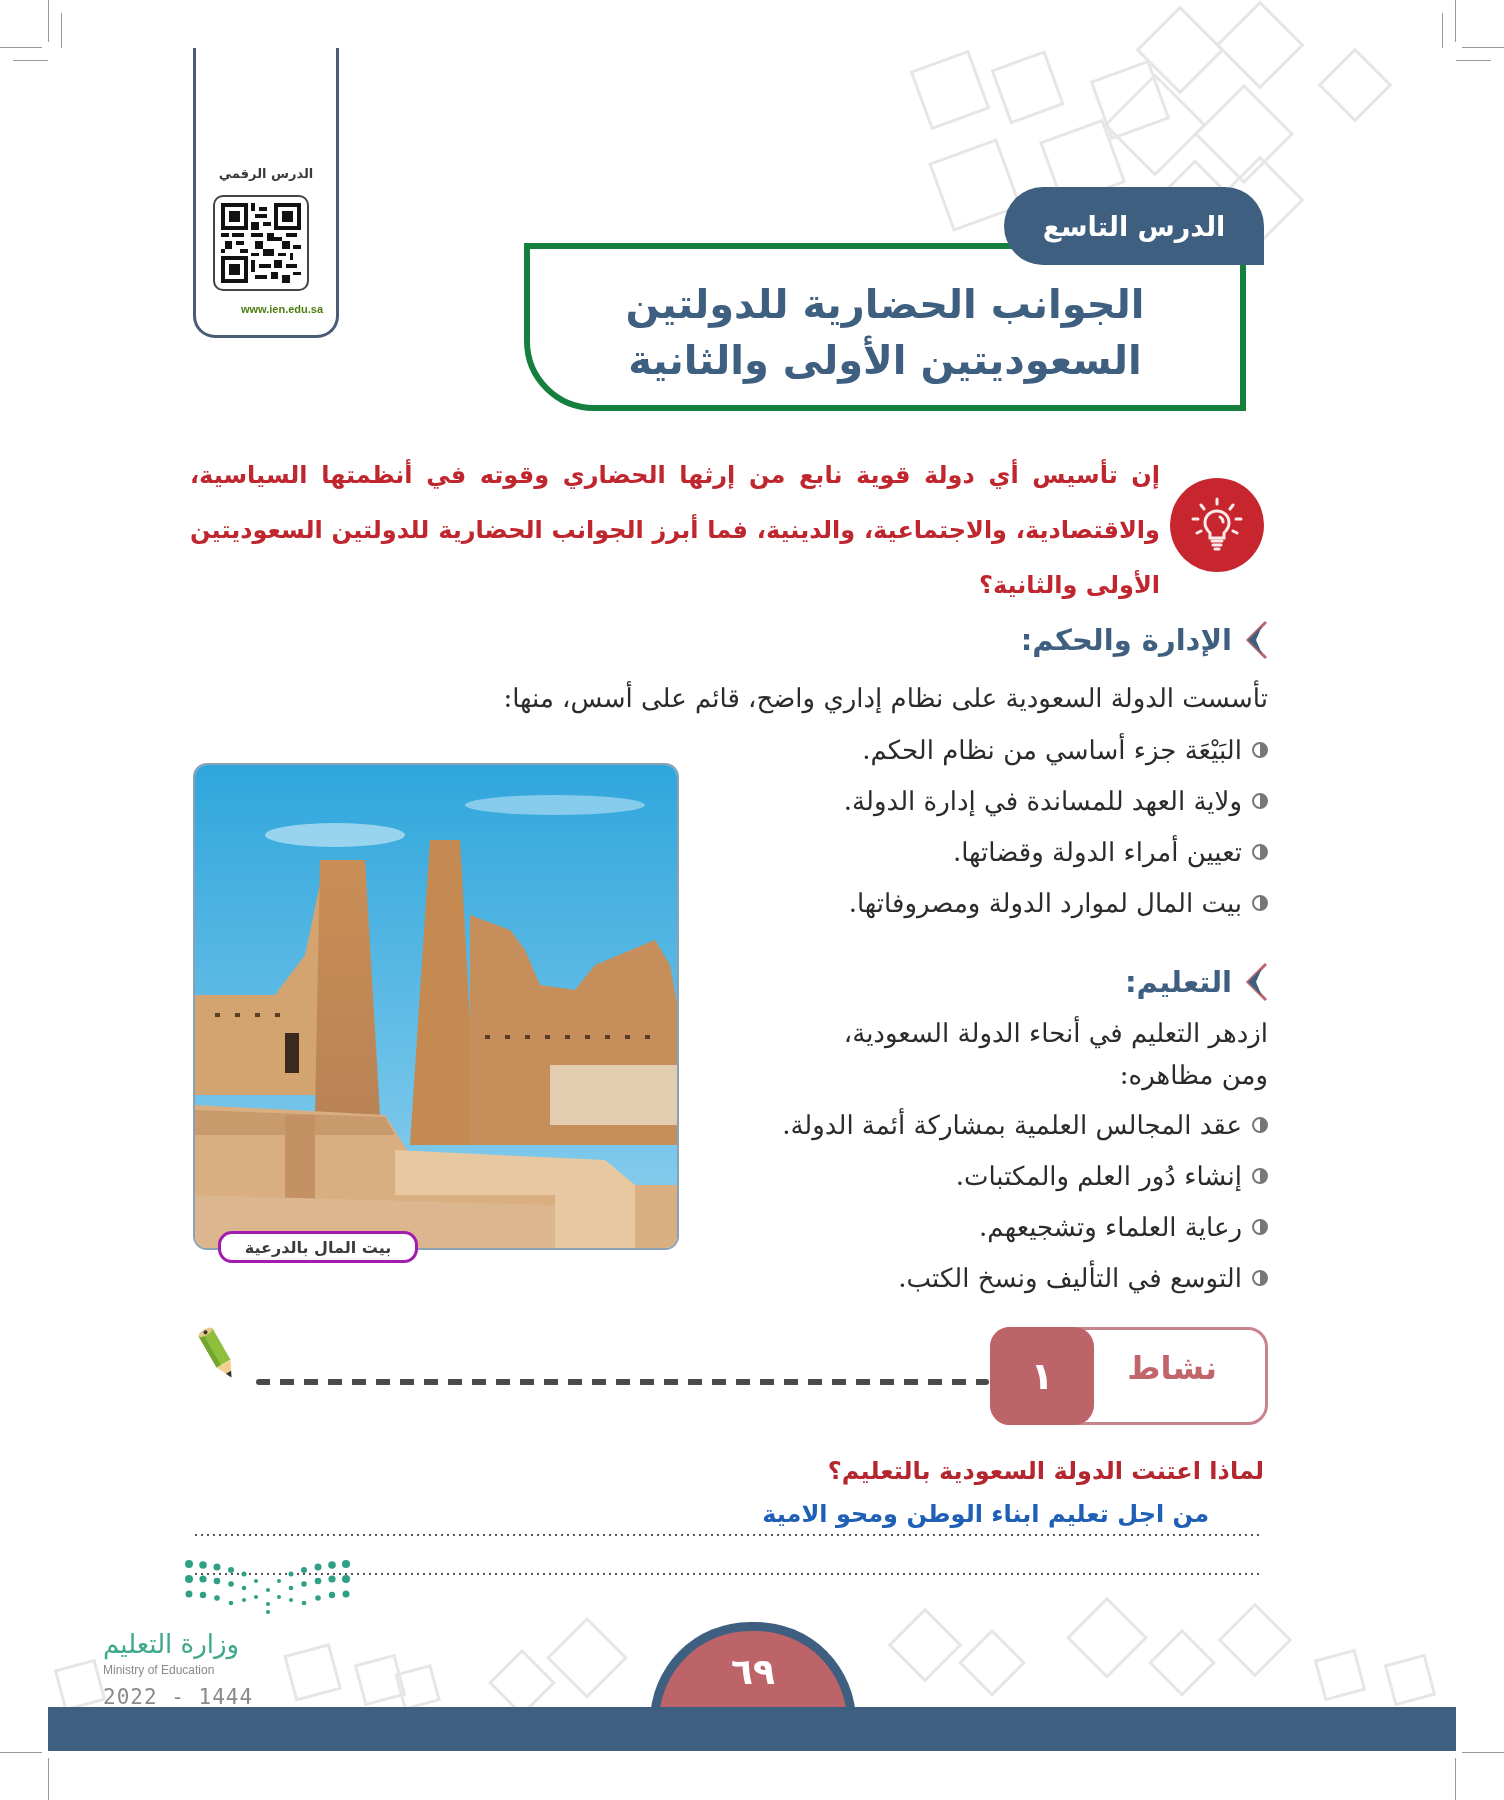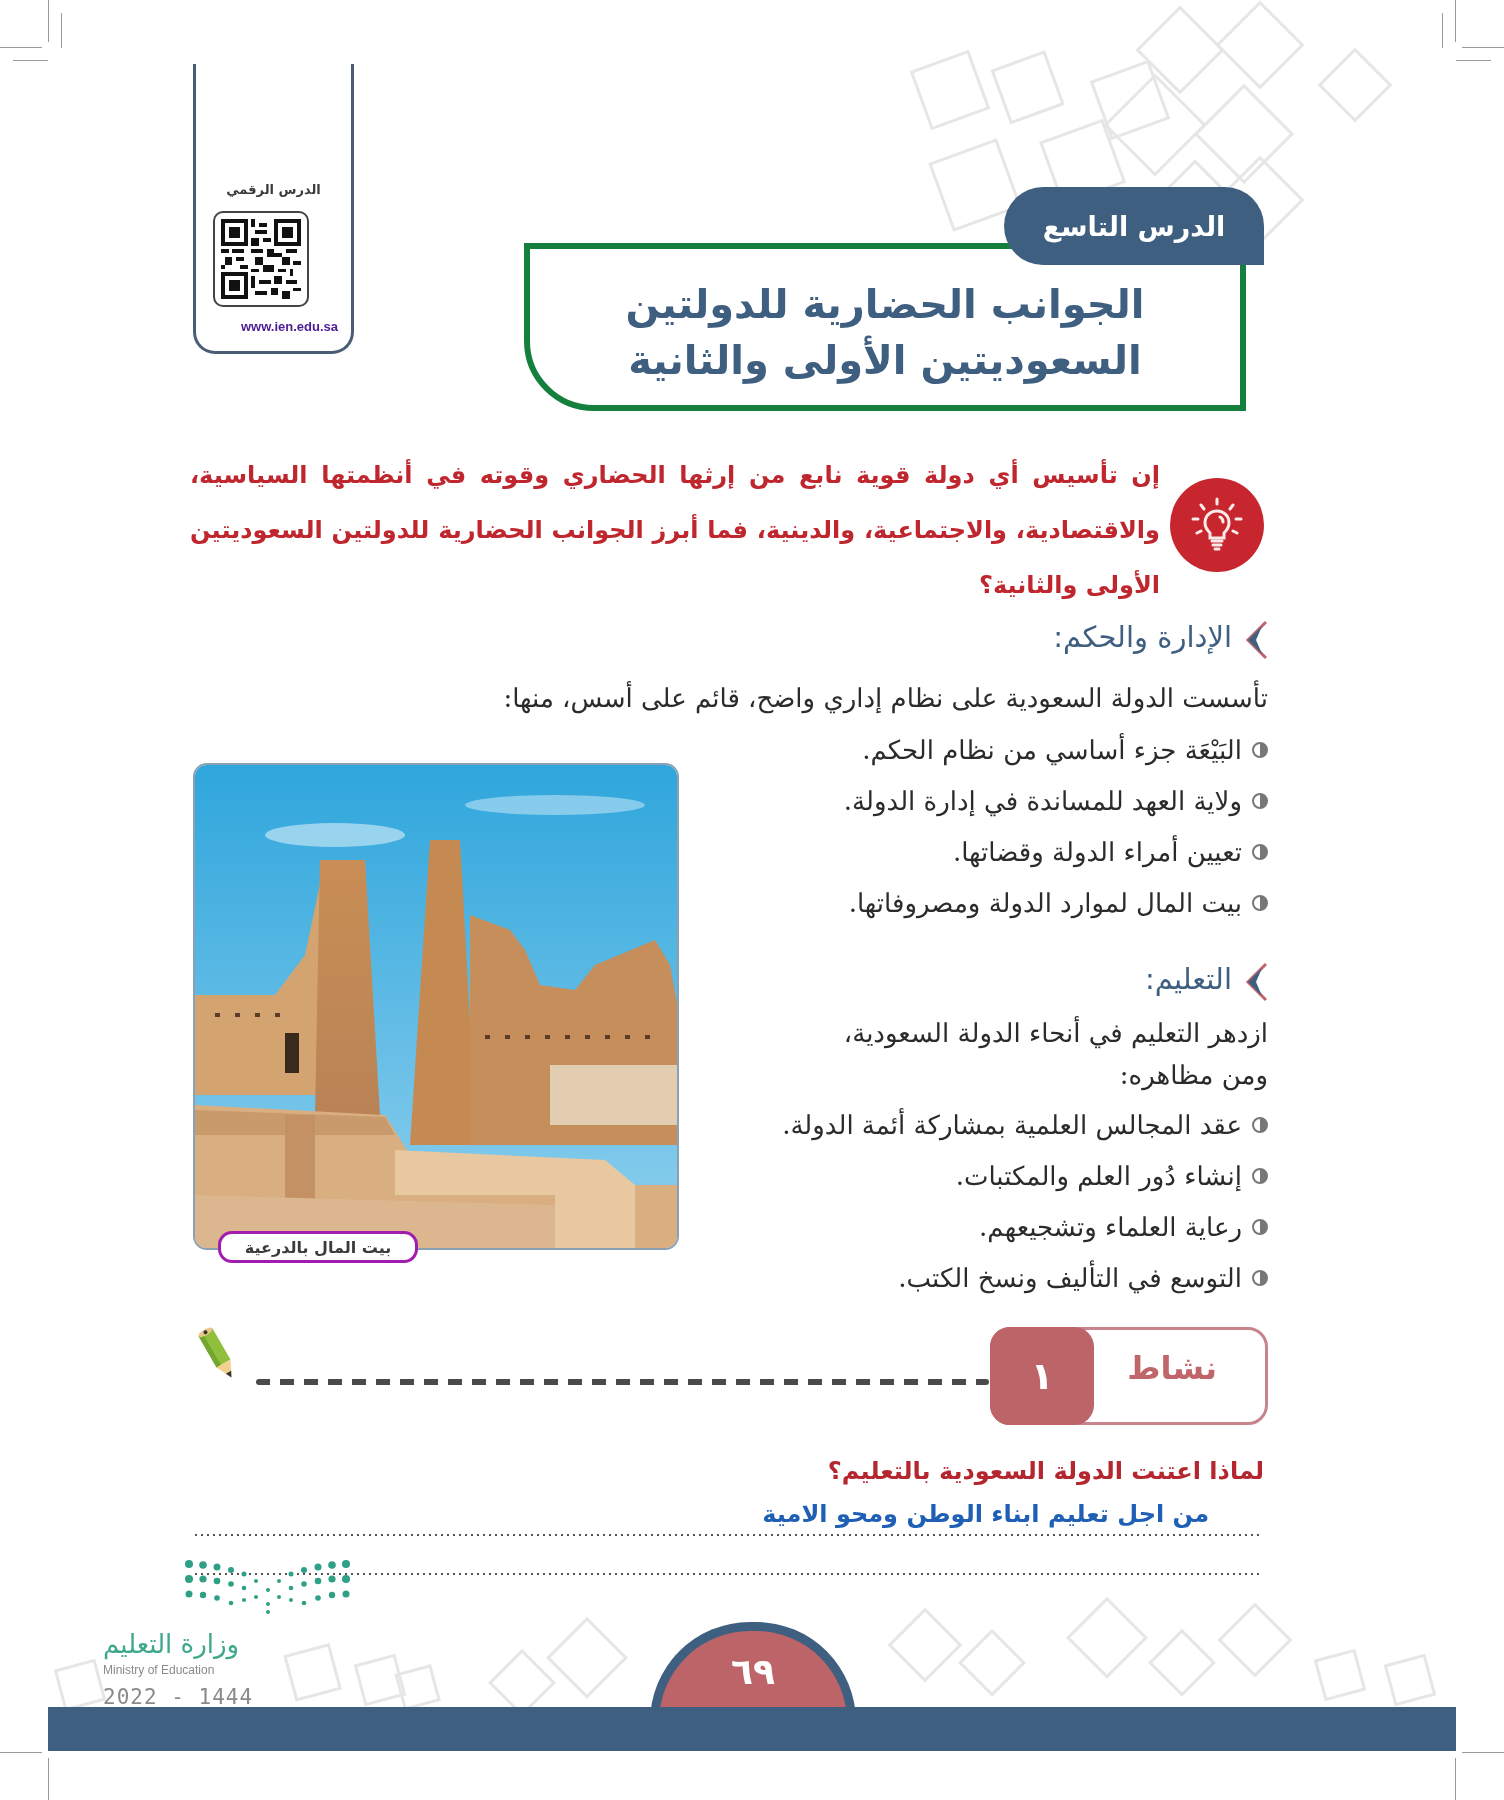--- a/index.html
+++ b/index.html
@@ -7,35 +7,35 @@
   body { position: relative; font-family: "DejaVu Sans", sans-serif; color: #2b2b2b; }
 
   
   .crop { position: absolute; background: #9a9a9a; }
 
   
   .bg-pattern { position: absolute; left: 0; top: 0; width: 1504px; height: 1800px; pointer-events: none; }
 
   
   .bookmark {
-    position: absolute; left: 193px; top: 64px; width: 161px; height: 290px;
+    position: absolute; left: 193px; top: 48px; width: 146px; height: 290px;
     border: 3px solid #4a5d77; border-top: none; border-radius: 0 0 22px 22px;
     background: #fff;
   }
   .bookmark .digital-label {
     position: absolute; top: 118px; left: 0; right: 0; text-align: center;
     font-size: 13px; color: #3b3b3b; direction: rtl; font-weight: bold;
   }
   .qr {
     position: absolute; left: 17px; top: 147px; width: 96px; height: 96px;
     border: 2px solid #444; border-radius: 10px; padding: 6px; background: #fff;
   }
   .bookmark .url {
     position: absolute; top: 255px; left: 0; right: 0; text-align: center;
-    font-size: 13px; color: #4c1d95; font-weight: bold; font-family: "Liberation Sans", sans-serif; padding-left: 32px;
+    font-size: 11px; color: #4d7c0f; font-weight: bold; font-family: "Liberation Sans", sans-serif; padding-left: 32px;
   }
 
   
   .lesson-tab {
     position: absolute; left: 1004px; top: 187px; width: 260px; height: 78px;
     background: #3f5f80; color: #fff; border-radius: 44px 44px 0 44px;
     display: flex; align-items: center; justify-content: center;
     font-size: 27px; font-weight: bold; direction: rtl; z-index: 3;
   }
   .title-box {
@@ -55,22 +55,22 @@
     border-radius: 50%; background: #c8262e; display: flex; align-items: center; justify-content: center;
   }
   .intro {
     position: absolute; left: 190px; top: 448px; width: 970px; direction: rtl; text-align: justify;
     color: #c0262e; font-size: 24px; font-weight: bold; line-height: 55px;
     text-align-last: right;
   }
 
   
   .section-head {
-    position: absolute; direction: rtl; display: flex; gap: 10px;
-    font-size: 29px; font-weight: normal; color: #3f5f80;
+    position: absolute; direction: rtl; display: flex; align-items: center; gap: 10px;
+    font-size: 29px; font-weight: bold; color: #3f5f80;
   }
   .chev { width: 26px; height: 40px; }
 
   .body-text {
     position: absolute; direction: rtl; font-size: 26px; color: #2b2b2b; line-height: 52px;
     font-family: "DejaVu Serif", serif;
   }
   .bullets { position: absolute; direction: rtl; list-style: none; }
   .bullets li {
     display: flex; align-items: center; gap: 10px; font-size: 26px; color: #2b2b2b;

